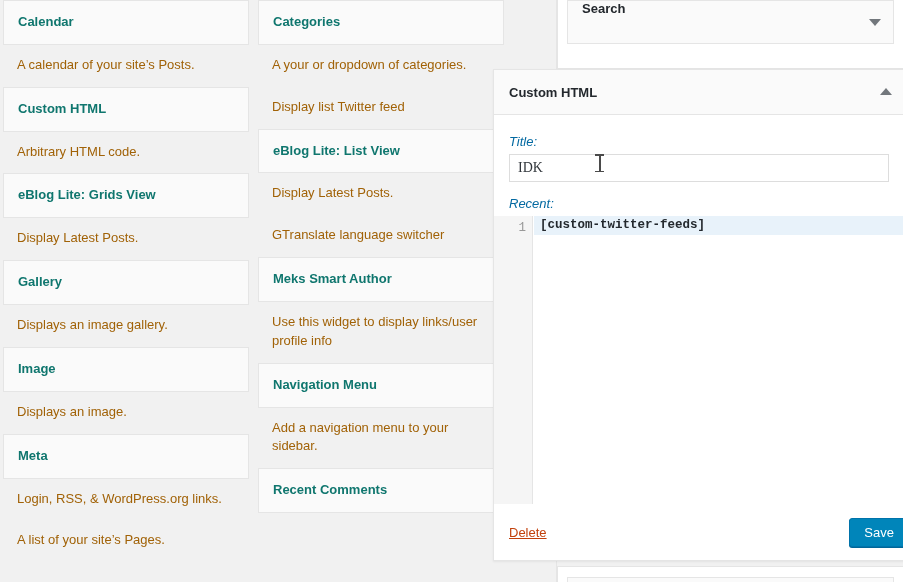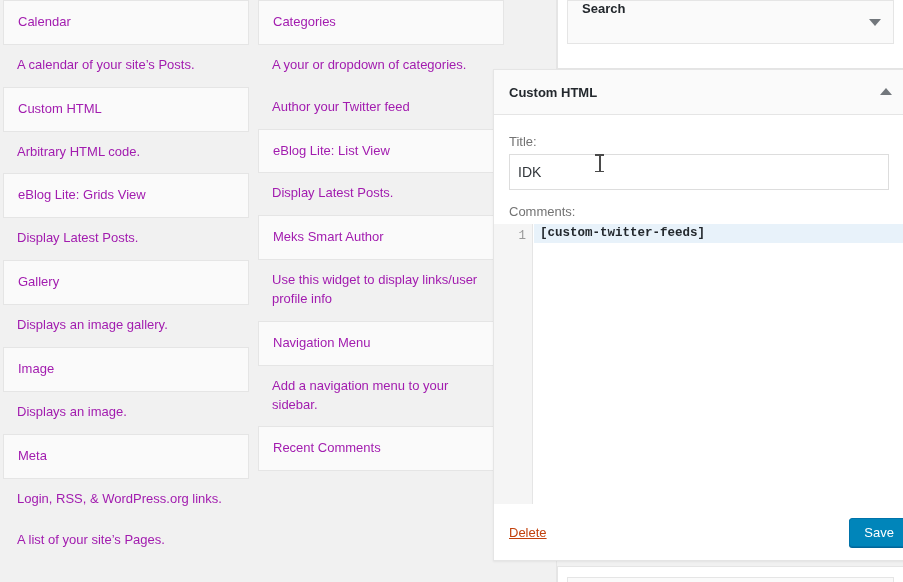--- a/index.html
+++ b/index.html
@@ -24,27 +24,27 @@
   .widget-col.col-left  { left: 3px; }
   .widget-col.col-right { left: 258px; }
 
   .widget-card {
     background: #fafafa;
     border: 1px solid #e5e5e5;
     padding: 13px 14px;
     line-height: 1.3;
   }
   .widget-card .widget-title {
-    font-weight: normal;
-    font-size: 13px;
-    color: #a21caf;
+    font-weight: bold;
+    font-size: 13px;
+    color: #0f766e;
   }
   .widget-desc {
     padding: 11px 14px 12px 14px;
-    color: #a21caf;
+    color: #a16207;
     font-size: 13px;
     line-height: 1.45;
     background: #f1f1f1;
   }
 
   
   .sidebar-area {
     position: absolute; left: 556px; top: 0;
     width: 347px; height: 582px;
     background: #f1f1f1;
@@ -108,32 +108,33 @@
     border-bottom: 1px solid #e5e5e5;
     display: flex; align-items: center;
     padding: 0 15px;
     position: relative;
   }
   .panel-head .panel-title { font-weight: bold; font-size: 13px; color: #23282d; }
   .panel-body { padding: 14px 15px 0 15px; background: #fff; }
 
   .field-label {
     display: block;
-    color: #737373;
+    color: #0369a1;
     font-size: 13px;
     margin: 5px 0 5px 0;
+    font-style: italic;
   }
   .title-input {
     display: block;
     width: 100%;
-    height: 36px;
+    height: 28px;
     border: 1px solid #ddd;
     background: #fff;
     color: #32373c;
-    font-family: Liberation Sans, sans-serif;
+    font-family: Liberation Serif, serif;
     font-size: 14px;
     padding: 3px 8px;
     outline: none;
     border-radius: 0;
   }
 
   .content-label { margin-top: 14px; }
 
   .code-editor {
     position: relative;
@@ -253,25 +254,26 @@
           <div class="widget-title">Meta</div>
         </div>
         <div class="widget-desc">Login, RSS, &amp; WordPress.org links.</div>
         <div class="widget-desc">A list of your site’s Pages.</div>
       </div>
     <div class="widget-col col-right" id="col-right">
         <div class="widget-card">
           <div class="widget-title">Categories</div>
         </div>
         <div class="widget-desc">A your or dropdown of categories.</div>
-        <div class="widget-desc">Author your Twitter feed</div>
+        <div class="widget-desc">Display list Twitter feed</div>
         <div class="widget-card">
           <div class="widget-title">eBlog Lite: List View</div>
         </div>
         <div class="widget-desc">Display Latest Posts.</div>
+        <div class="widget-desc">GTranslate language switcher</div>
         <div class="widget-card">
           <div class="widget-title">Meks Smart Author</div>
         </div>
         <div class="widget-desc">Use this widget to display links/user profile info</div>
         <div class="widget-card">
           <div class="widget-title">Navigation Menu</div>
         </div>
         <div class="widget-desc">Add a navigation menu to your sidebar.</div>
         <div class="widget-card">
           <div class="widget-title">Recent Comments</div>
@@ -295,21 +297,21 @@
 
     <div class="panel-head">
       <span class="panel-title">Custom HTML</span>
       <span class="caret up"></span>
     </div>
 
     <div class="panel-body">
       <label class="field-label">Title:</label>
       <input class="title-input" type="text" value="IDK" style="">
 
-      <label class="field-label content-label">Comments:</label>
+      <label class="field-label content-label">Recent:</label>
 
       <div class="code-editor">
         <div class="code-gutter">
           <span class="code-linenum">1</span>
         </div>
         <div class="code-area">
           <div class="code-line-active">[custom-twitter-feeds]</div>
         </div>
       </div>
     </div>

